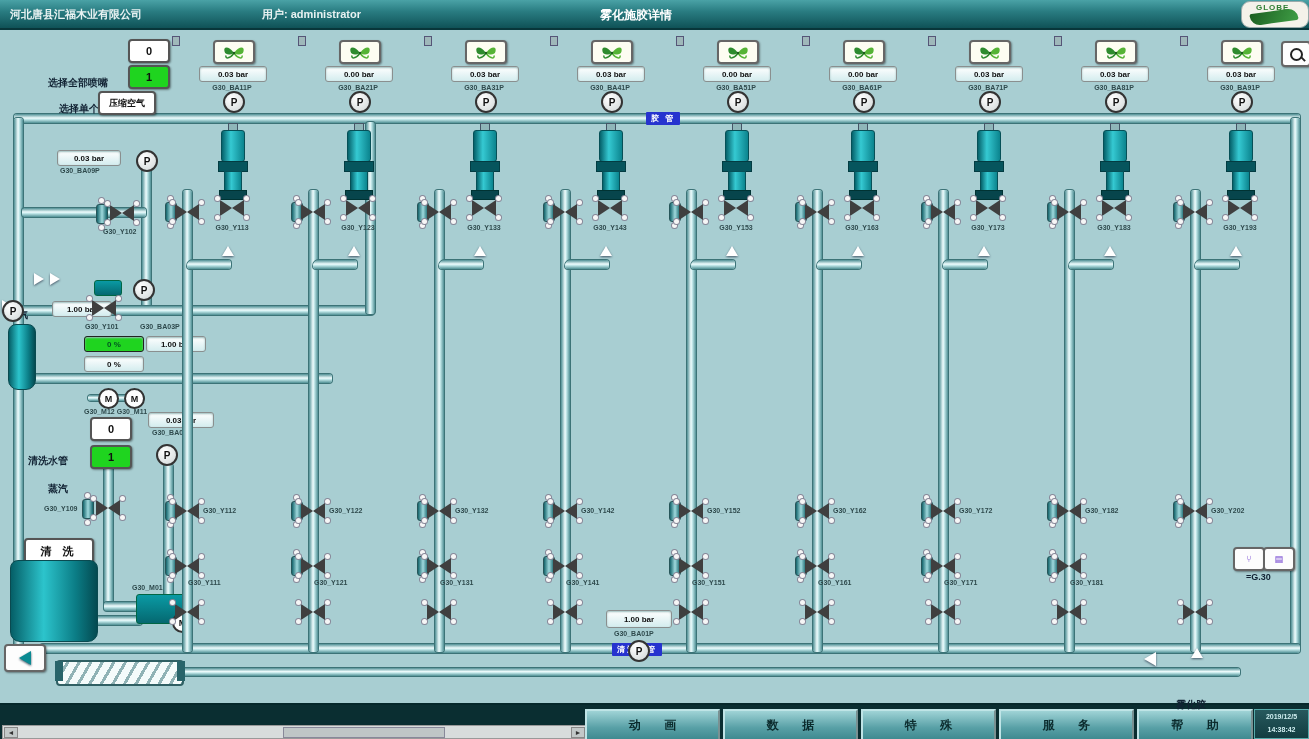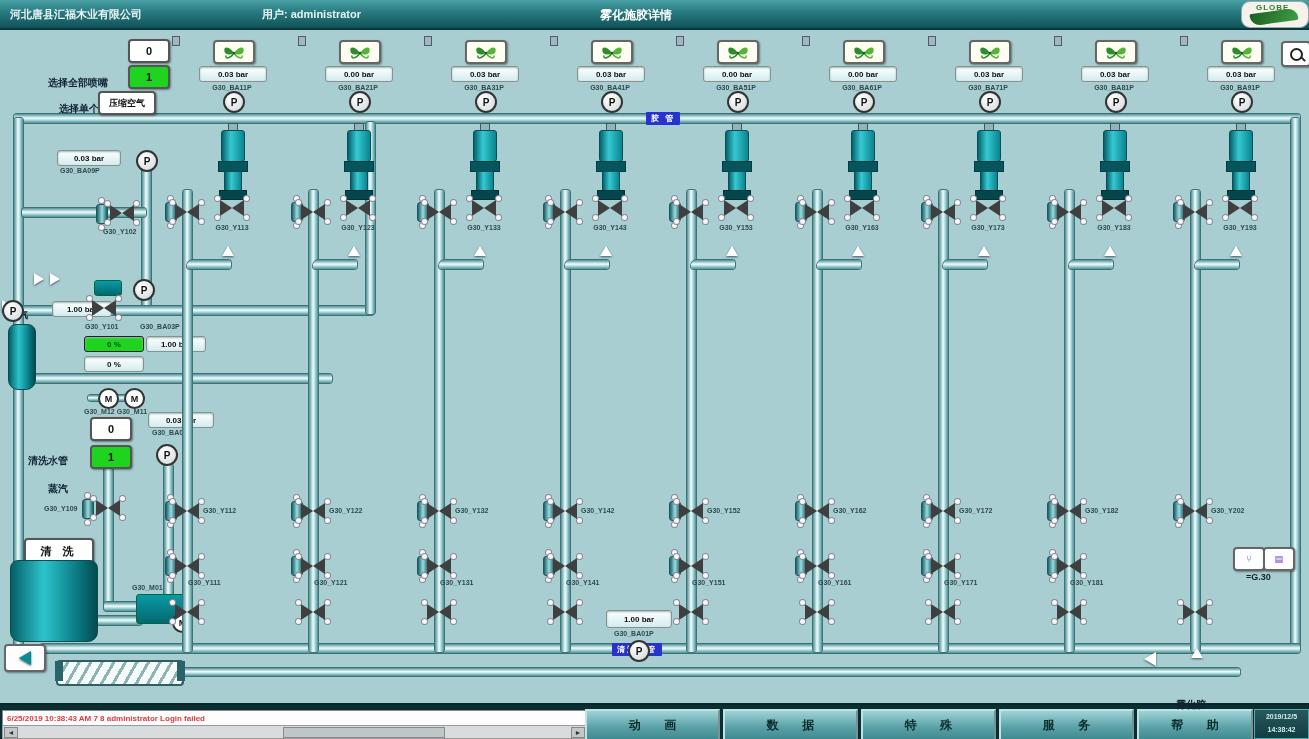--- a/index.html
+++ b/index.html
@@ -630,21 +630,20 @@
         </div>
     <div class="tag lv1-label">G30_Y202</div>
 
     <div class="valve lv3-valve">
           <i class="vdots"></i>
         </div>
   </div>
     </div>
 
   <div class="bottombar">
-    <div class="alarmstrip">6/25/2019 10:38:43 AM 7 8    administrator    Login failed</div>
     <div class="scroll">
       <span class="arrow" style="left:1px;">◄</span>
       <span class="thumb"></span>
       <span class="arrow" style="right:1px;">►</span>
     </div>
     <div class="bbtn" style="left:585px;">动 画</div>
     <div class="bbtn" style="left:723px;">数 据</div>
     <div class="bbtn" style="left:861px;">特 殊</div>
     <div class="bbtn" style="left:999px;">服 务</div>
     <div class="bbtn" style="left:1137px;width:112px;">帮 助</div>

